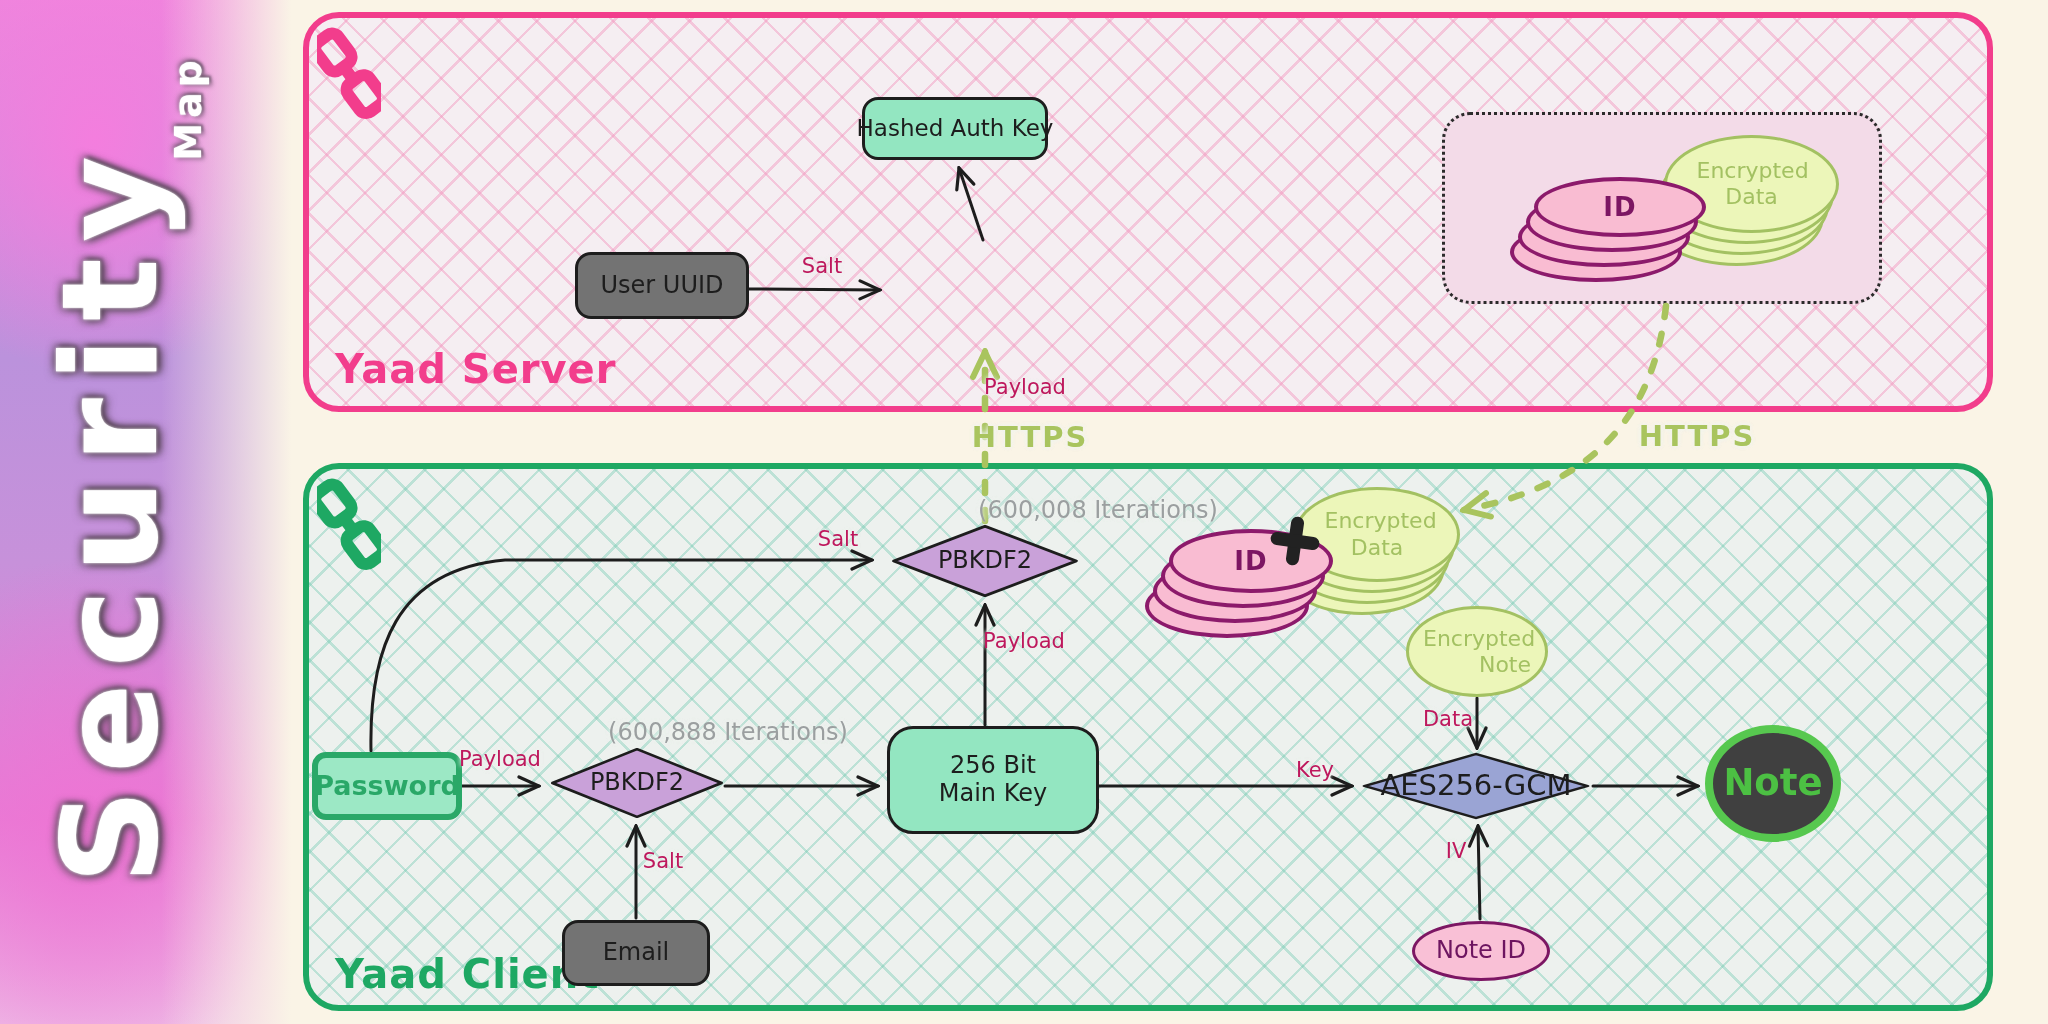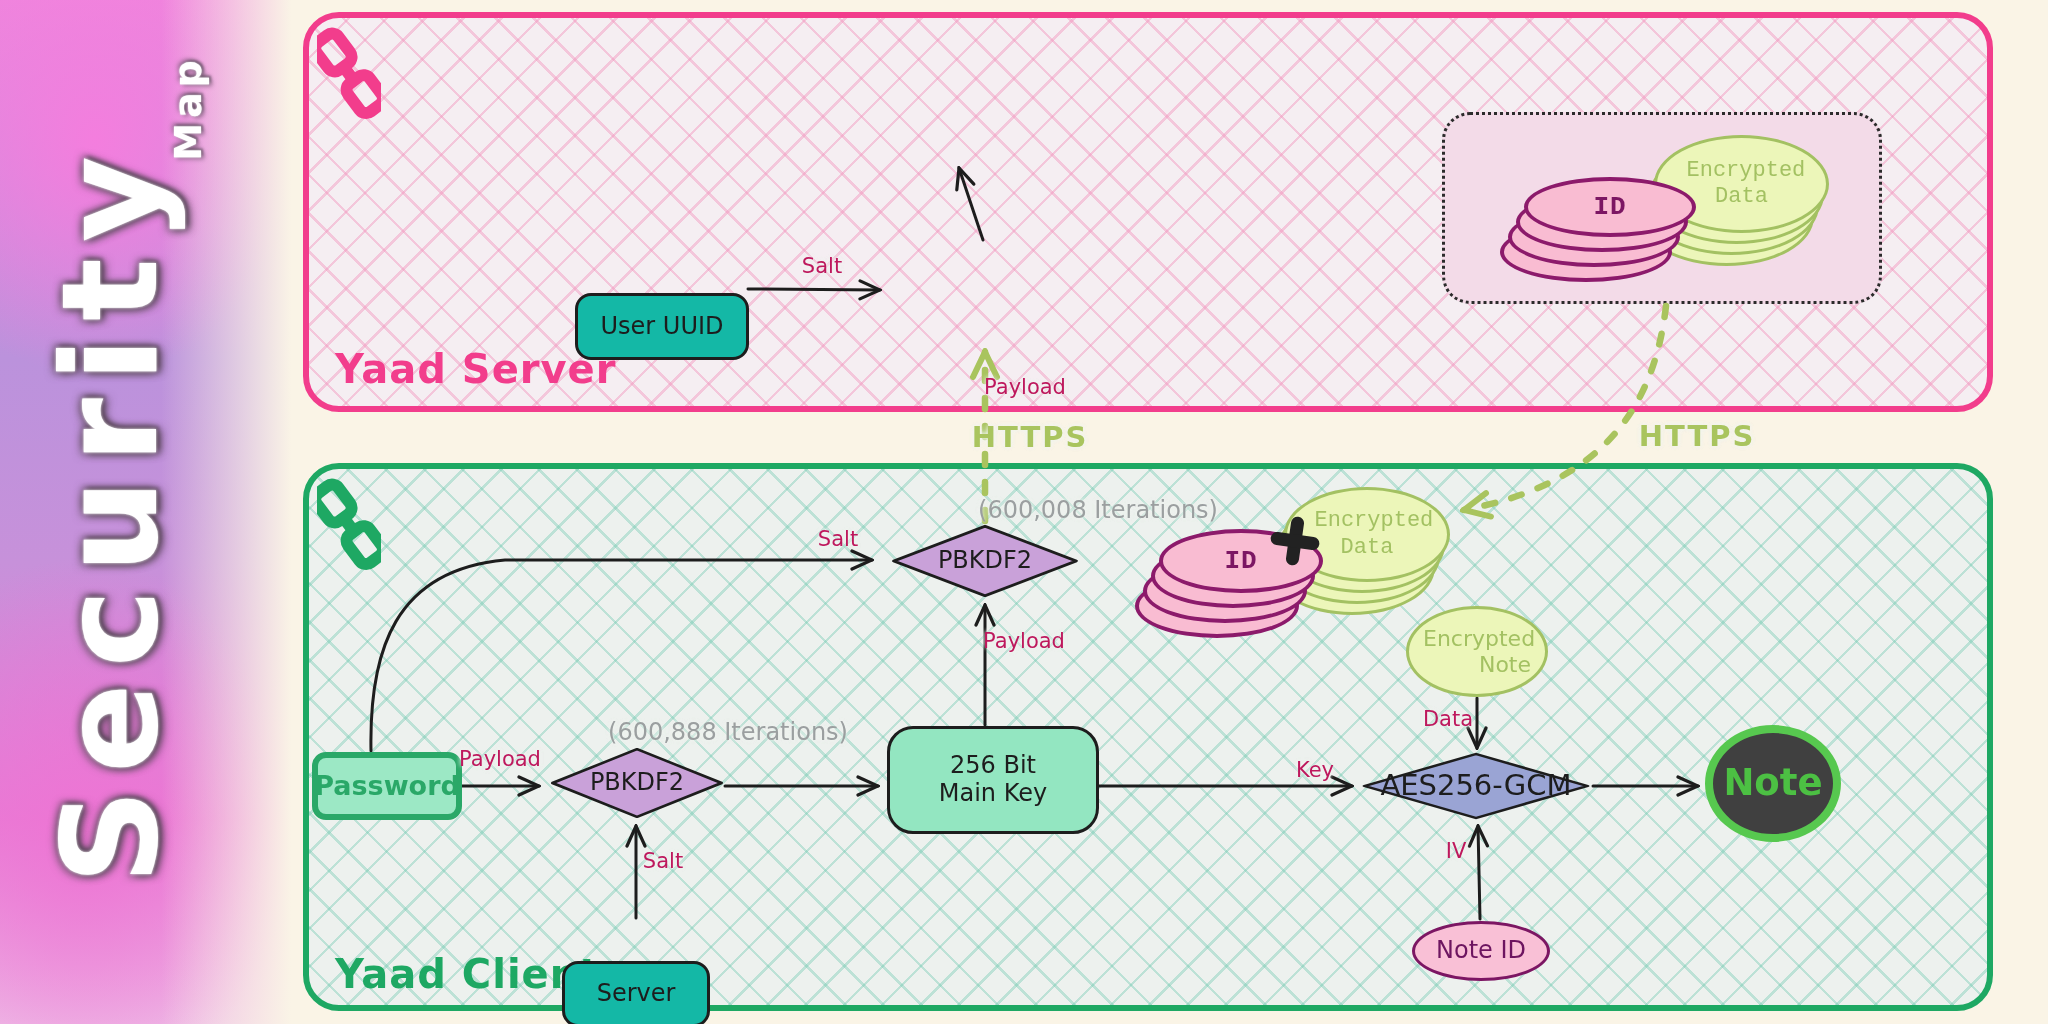--- a/index.html
+++ b/index.html
@@ -37,37 +37,37 @@
   .panel-label.server{left:26px;bottom:14px;color:#f23d8c;}
   .panel-label.client{left:26px;bottom:8px;color:#1ea863;}
   .chain-icon{position:absolute;left:8px;top:8px;}
 
   
   .node{position:absolute;display:flex;align-items:center;justify-content:center;
         box-sizing:border-box;text-align:center;}
   .node .lbl{position:relative;z-index:2;font-size:24px;color:#1d1d1d;line-height:1.15;}
   .rect{border:3.5px solid #1d1d1d;border-radius:16px;}
   .rect.mint{background:#93e6c1;}
-  .rect.pinkish{background:#14b8a6;margin-top:41px;}
+  .rect.pinkish{background:#737373;}
   .rect.password{background:#9ce8c5;border:6px solid #2aa868;border-radius:14px;}
   .rect.password .lbl{color:#2aa868;font-weight:bold;font-size:27px;}
   .diamond{background:transparent;}
   .diamond svg.shape{position:absolute;left:0;top:0;width:100%;height:100%;z-index:1;}
   .ellipse{border-radius:50%;text-align:right;}
   .ellipse.lime{background:#ecf6b9;border:3.5px solid #a3c162;}
   .ellipse.lime .lbl{color:#a3c162;font-size:22px;}
   .ellipse.pinkdb{background:#f9c0d6;border:3.5px solid #7c1663;}
   .ellipse.pinkdb .lbl{color:#6d1560;font-size:24px;}
   .ellipse.note{background:#404040;border:8px solid #57c84f;}
   .ellipse.note .lbl{color:#4cc043;font-size:37px;font-weight:bold;}
 
   
   .db-stack{position:absolute;}
-  .db-stack .disc{position:absolute;left:4px;top:0;border-radius:50%;box-sizing:border-box;
-        display:flex;align-items:center;justify-content:center;text-align:center;font-family:Liberation Mono, monospace;}
+  .db-stack .disc{position:absolute;left:14px;top:0;border-radius:50%;box-sizing:border-box;
+        display:flex;align-items:center;justify-content:center;text-align:center;}
   .db-stack.pink .disc{background:#f9bcd2;border:4px solid #8c1a6b;}
   .db-stack.pink .disc .lbl{color:#7c1663;font-size:26px;font-weight:bold;letter-spacing:1px;}
   .db-stack.lime .disc{background:#ecf6b9;border:3.5px solid #a3c162;}
   .db-stack.lime .disc .lbl{color:#a3c162;font-size:22px;line-height:1.2;}
   .db-stack .d1{transform:translate(-24px,45px);}
   .db-stack .d2{transform:translate(-16px,30px);}
   .db-stack .d3{transform:translate(-8px,15px);}
   .db-stack.lime .d1{transform:translate(-15px,33px);}
   .db-stack.lime .d2{transform:translate(-10px,22px);}
   .db-stack.lime .d3{transform:translate(-5px,11px);}
@@ -119,20 +119,23 @@
 
   <div class="db-stack pink" style="left:1520px;top:177px;">
     <span class="disc d1" style="width:172px;height:60px;"></span>
     <span class="disc d2" style="width:172px;height:60px;"></span>
     <span class="disc d3" style="width:172px;height:60px;"></span>
     <span class="disc d0" style="width:172px;height:60px;">
       <span class="lbl">ID</span>
     </span>
   </div>
 
+  <div class="node rect mint" style="left:862px;top:97px;width:186px;height:63px;">
+    <span class="lbl" style="white-space:nowrap;font-size:23px;">Hashed Auth Key</span>
+  </div>
   <div class="node rect pinkish" style="left:575px;top:252px;width:174px;height:67px;">
     <span class="lbl">User UUID</span>
   </div>
 
   <section class="panel client">
     <span class="chain-icon">
       <svg width="64" height="96" viewBox="0 0 64 96">
         <g transform="rotate(-37 32 48)" fill="none" stroke="#1ea863" stroke-width="12" stroke-linejoin="round">
           <rect x="19" y="4" width="27" height="35" rx="8"></rect>
           <rect x="19" y="56" width="27" height="35" rx="8"></rect>
@@ -177,21 +180,21 @@
     </svg>
     <span class="lbl">PBKDF2</span>
   </div>
   <div class="node diamond" style="left:890px;top:524px;width:190px;height:74px;">
     <svg class="shape" viewBox="0 0 200 100" preserveAspectRatio="none">
       <polygon points="100,3 196,50 100,97 4,50" fill="#c9a1d9" stroke="#1d1d1d" stroke-width="3.5" stroke-linejoin="round"></polygon>
     </svg>
     <span class="lbl">PBKDF2</span>
   </div>
   <div class="node rect pinkish" style="left:562px;top:920px;width:148px;height:66px;">
-    <span class="lbl">Server</span>
+    <span class="lbl">Email</span>
   </div>
   <div class="node rect mint" style="left:887px;top:726px;width:212px;height:108px;border-radius:26px;">
     <span class="lbl" style="width:115px;">256 Bit Main Key</span>
   </div>
   <div class="node diamond" style="left:1360px;top:752px;width:232px;height:68px;">
     <svg class="shape" viewBox="0 0 200 100" preserveAspectRatio="none">
       <polygon points="100,3 196,50 100,97 4,50" fill="#9aa4d4" stroke="#1d1d1d" stroke-width="3.5" stroke-linejoin="round"></polygon>
     </svg>
     <span class="lbl" style="font-size:29px;">AES256-GCM</span>
   </div>

